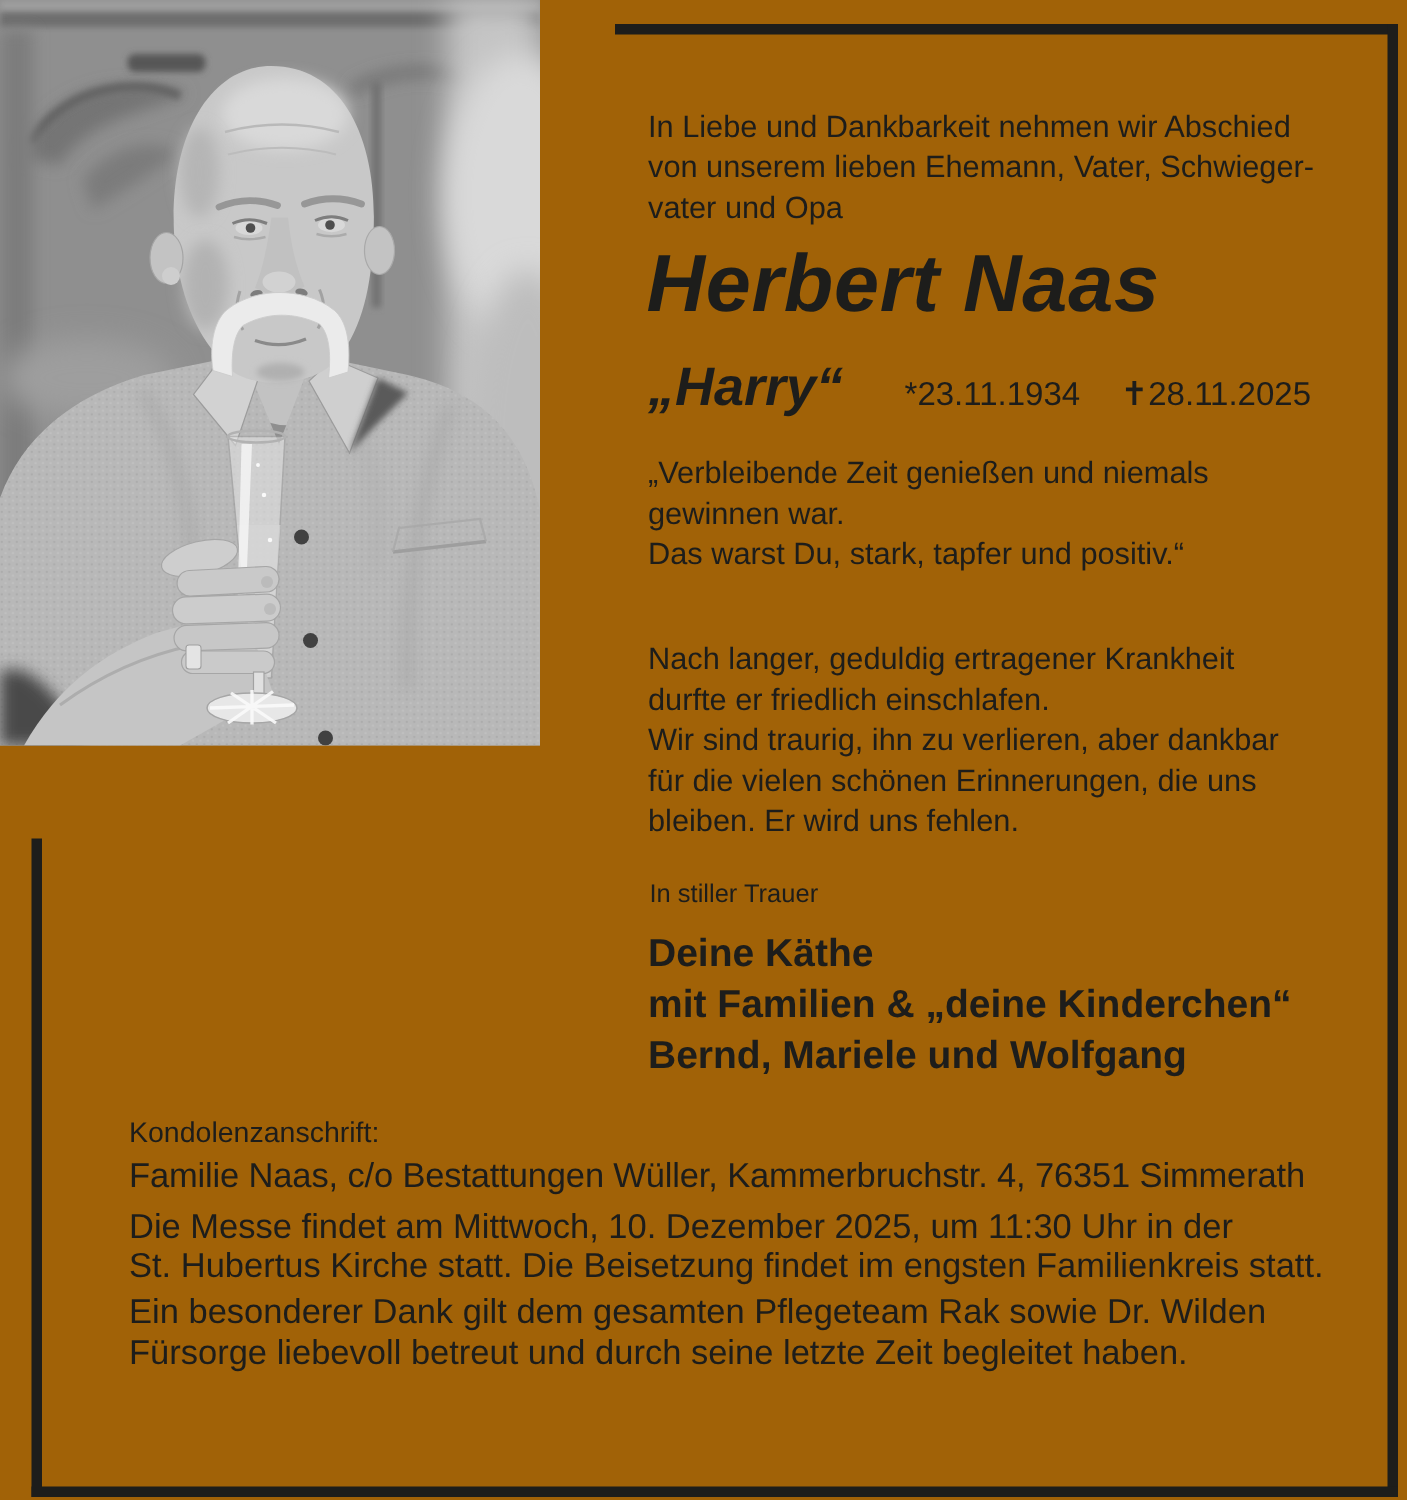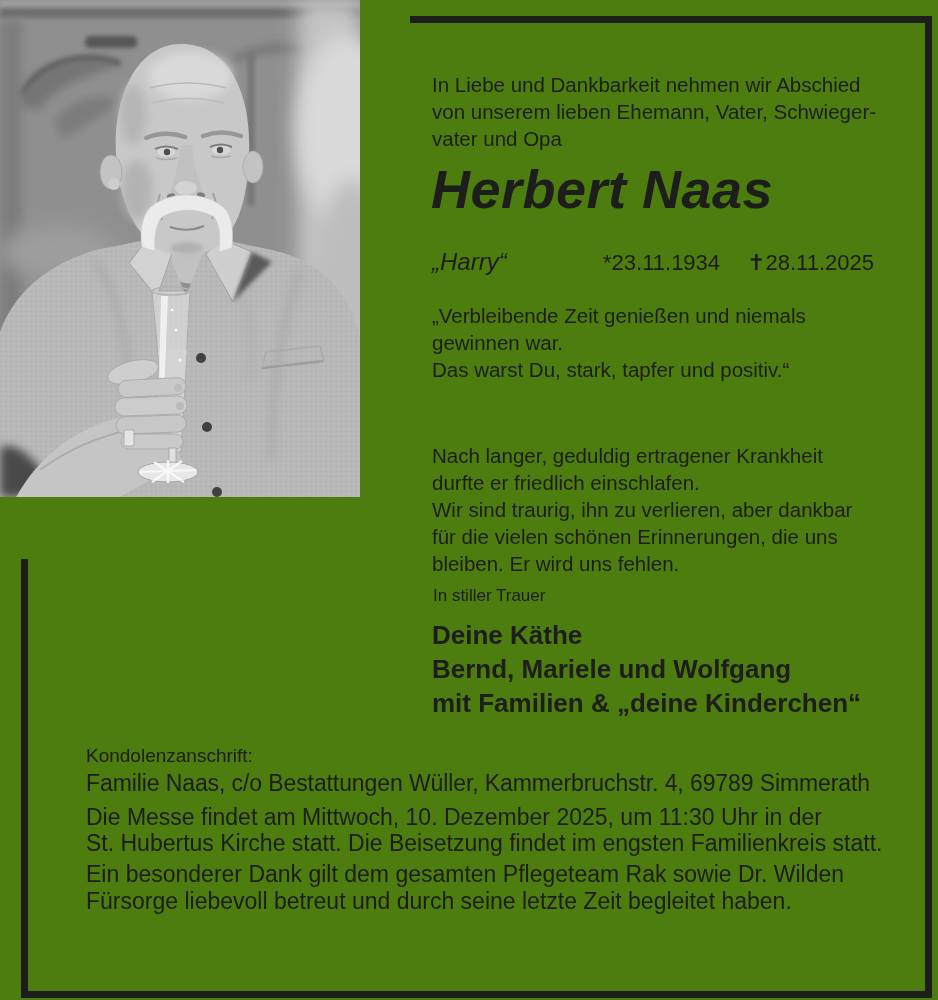--- a/index.html
+++ b/index.html
@@ -1,41 +1,41 @@
 <!DOCTYPE html>
 <html><head>
 <meta charset="utf-8">
 <style>
   html,body{margin:0;padding:0;background:#ffffff;}
   .page{
-    position:relative;width:938px;height:1000px;background:#4d7c0f;
+    position:relative;width:938px;height:1000px;background:#a16207;
     font-family:"Liberation Sans","DejaVu Sans",sans-serif;color:#1d1d1b;
     overflow:hidden;
   }
   
   .bar{position:absolute;background:#1d1d1b;}
   .bar-top{left:410px;top:16px;width:520px;height:7px;}
   .bar-right{left:925px;top:16px;width:7px;height:982px;}
   .bar-bottom{left:21px;top:991px;width:911px;height:7px;}
   .bar-left{left:21px;top:559px;width:7px;height:439px;}
 
   
   .photo{position:absolute;left:0;top:0;width:360px;height:497px;overflow:hidden;}
   .photo svg{display:block;width:100%;height:100%;}
 
   
   .line{white-space:nowrap;}
   .intro{position:absolute;left:432px;top:71px;font-size:20.5px;line-height:27px;}
   .name{position:absolute;left:431px;top:160px;margin:0;font-size:54px;line-height:58px;
         font-weight:bold;letter-spacing:0.5px;white-space:nowrap;font-style:italic;}
   .nickrow{position:absolute;left:432px;top:226px;width:442px;display:flex;align-items:baseline;}
-  .nick{font-size:24px;font-weight:normal;font-style:italic;white-space:nowrap;}
+  .nick{font-size:36px;font-weight:bold;font-style:italic;white-space:nowrap;}
   .dates{margin-left:auto;display:flex;gap:27px;font-size:22px;white-space:nowrap;margin-top:24px;}
   .quote{position:absolute;left:432px;top:302px;font-size:20.5px;line-height:27px;}
-  .tribute{position:absolute;left:432px;top:426px;font-size:20.5px;line-height:27px;margin-top:16px;}
+  .tribute{position:absolute;left:432px;top:426px;font-size:20.5px;line-height:27px;}
   .trauer{position:absolute;left:433px;top:586px;font-size:17px;}
   .mourners{position:absolute;left:432px;top:618px;font-size:26px;line-height:34px;font-weight:bold;}
 
   
   .kond-label{position:absolute;left:86px;top:745px;font-size:19px;}
   .kond-addr{position:absolute;left:86px;top:770px;font-size:23px;white-space:nowrap;letter-spacing:-0.1px;}
   .service{position:absolute;left:86px;top:804px;font-size:23px;line-height:26px;}
   .thanks{position:absolute;left:86px;top:861px;font-size:23px;line-height:26.5px;}
 </style>
 </head>
@@ -208,26 +208,26 @@
     <div class="line">Nach langer, geduldig ertragener Krankheit</div>
     <div class="line">durfte er friedlich einschlafen.</div>
     <div class="line">Wir sind traurig, ihn zu verlieren, aber dankbar</div>
     <div class="line">für die vielen schönen Erinnerungen, die uns</div>
     <div class="line">bleiben. Er wird uns fehlen.</div>
   </div>
 
   <div class="trauer">In stiller Trauer</div>
   <div class="mourners">
     <div class="line">Deine Käthe</div>
+    <div class="line">mit Familien &amp; „deine Kinderchen“</div>
     <div class="line">Bernd, Mariele und Wolfgang</div>
-    <div class="line">mit Familien &amp; „deine Kinderchen“</div>
   </div>
 
   <div class="kond-label">Kondolenzanschrift:</div>
-  <div class="kond-addr">Familie Naas, c/o Bestattungen Wüller, Kammerbruchstr. 4, 69789 Simmerath</div>
+  <div class="kond-addr">Familie Naas, c/o Bestattungen Wüller, Kammerbruchstr. 4, 76351 Simmerath</div>
 
   <div class="service">
     <div class="line">Die Messe findet am Mittwoch, 10. Dezember 2025, um 11:30 Uhr in der</div>
     <div class="line">St. Hubertus Kirche statt. Die Beisetzung findet im engsten Familienkreis statt.</div>
   </div>
 
   <div class="thanks">
     <div class="line">Ein besonderer Dank gilt dem gesamten Pflegeteam Rak sowie Dr. Wilden</div>
     <div class="line">Fürsorge liebevoll betreut und durch seine letzte Zeit begleitet haben.</div>
   </div>

